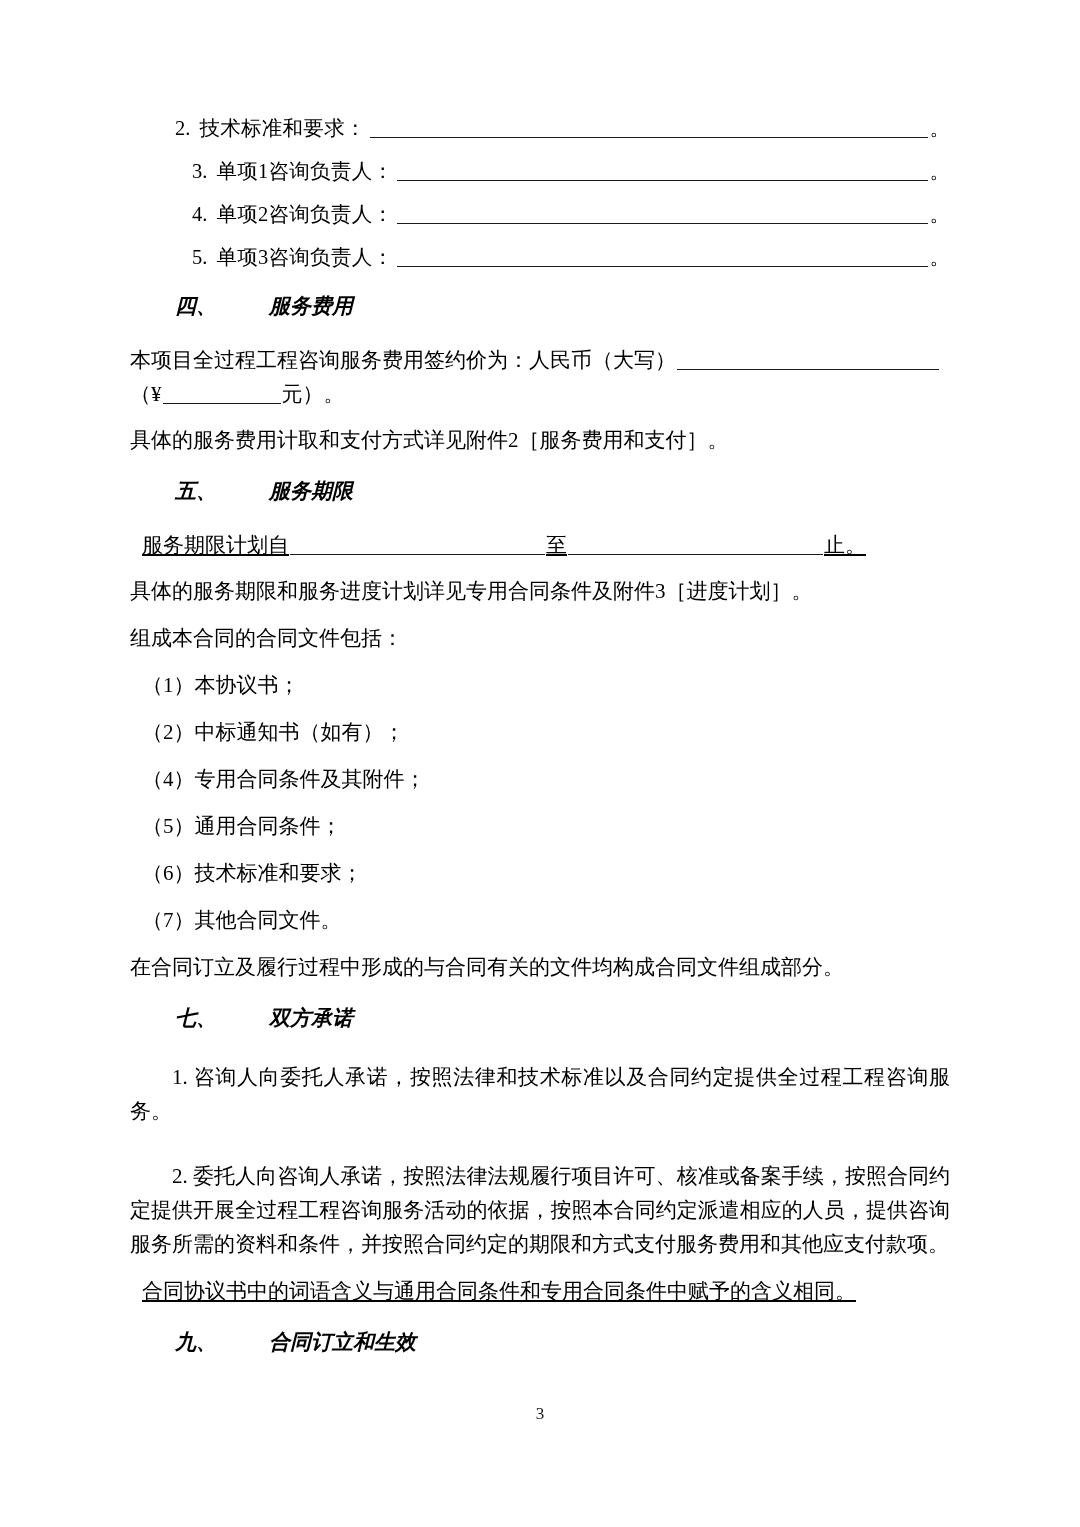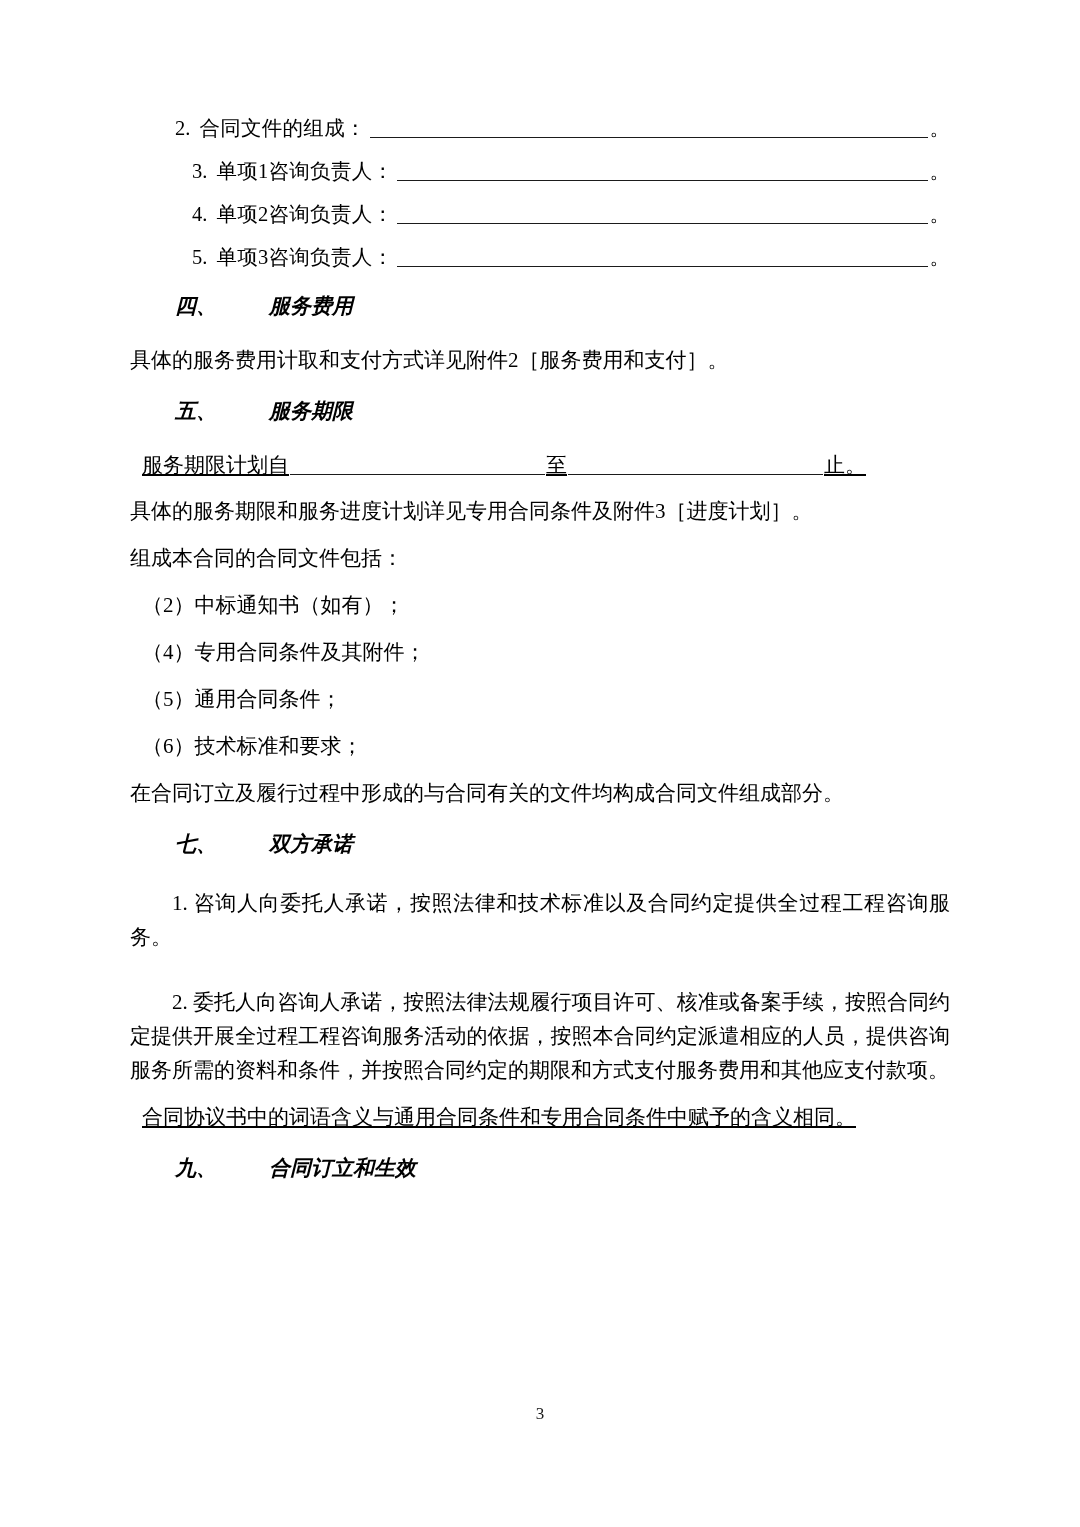--- a/index.html
+++ b/index.html
@@ -109,21 +109,21 @@
   }
 </style>
 </head>
 <body>
 
 <div class="page">
   <div class="doc">
 
     <div class="resp-row r-first">
       <span class="resp-num">2.</span>
-      <span class="resp-label">合同文件的组成：</span>
+      <span class="resp-label">技术标准和要求：</span>
       <span class="resp-fill"></span>
       <span class="resp-end">。</span>
     </div>
     <div class="resp-row r-rest">
       <span class="resp-num">3.</span>
       <span class="resp-label">单项1咨询负责人：</span>
       <span class="resp-fill"></span>
       <span class="resp-end">。</span>
     </div>
     <div class="resp-row r-rest">
@@ -135,33 +135,36 @@
     <div class="resp-row r-rest">
       <span class="resp-num">5.</span>
       <span class="resp-label">单项3咨询负责人：</span>
       <span class="resp-fill"></span>
       <span class="resp-end">。</span>
     </div>
 
     <div class="heading">
       <span class="h-num">四、</span><span>服务费用</span>
     </div>
+    <p class="para tight"><span>本项目全过程工程咨询服务费用签约价为：人民币（大写）</span><span class="fill fill-long"></span><br><span class="nowrap"><span>（¥</span><span class="fill fill-yuan"></span><span>元）。</span></span></p>
     <p class="para">具体的服务费用计取和支付方式详见附件2［服务费用和支付］。</p>
 
     <div class="heading">
       <span class="h-num">五、</span><span>服务期限</span>
     </div>
     <p class="para indent-half tight"><span>服务期限计划自</span><span class="fill fill-date"></span><span>至</span><span class="fill fill-date"></span><span>止。</span></p>
     <p class="para">具体的服务期限和服务进度计划详见专用合同条件及附件3［进度计划］。</p>
 
     <p class="para">组成本合同的合同文件包括：</p>
+    <p class="para list-item">（1）本协议书；</p>
     <p class="para list-item">（2）中标通知书（如有）；</p>
     <p class="para list-item">（4）专用合同条件及其附件；</p>
     <p class="para list-item">（5）通用合同条件；</p>
     <p class="para list-item">（6）技术标准和要求；</p>
+    <p class="para list-item">（7）其他合同文件。</p>
     <p class="para">在合同订立及履行过程中形成的与合同有关的文件均构成合同文件组成部分。</p>
 
     <div class="heading">
       <span class="h-num">七、</span><span>双方承诺</span>
     </div>
     <p class="para indent">1. 咨询人向委托人承诺，按照法律和技术标准以及合同约定提供全过程工程咨询服务。</p>
     <p class="para indent">2. 委托人向咨询人承诺，按照法律法规履行项目许可、核准或备案手续，按照合同约定提供开展全过程工程咨询服务活动的依据，按照本合同约定派遣相应的人员，提供咨询服务所需的资料和条件，并按照合同约定的期限和方式支付服务费用和其他应支付款项。</p>
 
     <p class="para indent-half">合同协议书中的词语含义与通用合同条件和专用合同条件中赋予的含义相同。</p>
 

